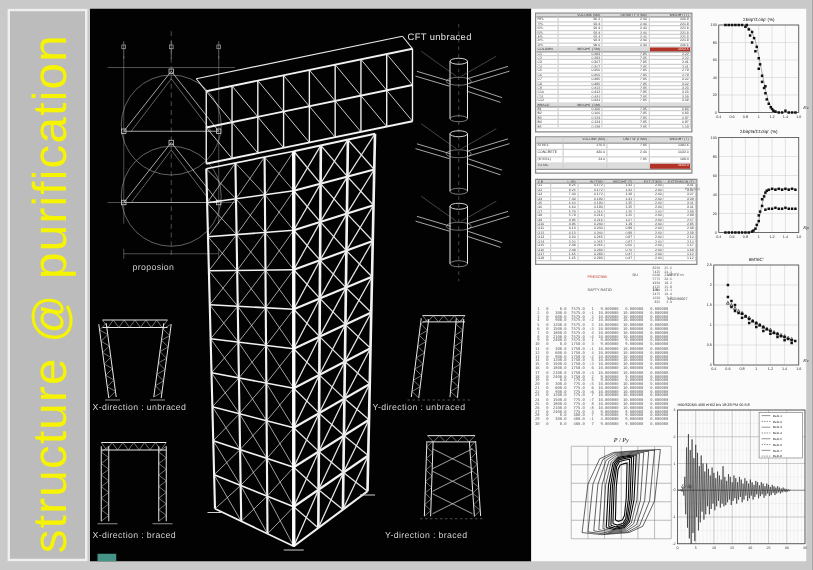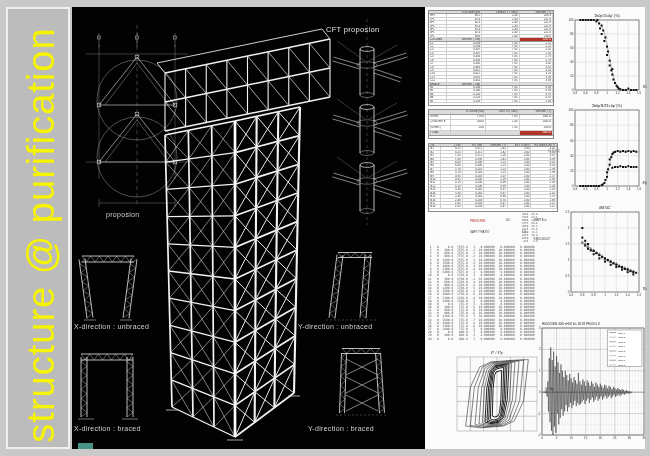--- a/index.html
+++ b/index.html
@@ -386,21 +386,21 @@
           <line x1="301.41998520943423" y1="172.08595119113306" x2="334.41998520943423" y2="162.08595119113306" stroke="#dcdcdc" stroke-width="0.6"></line>
           <line x1="301.3675444679663" y1="181.89736659610102" x2="328.3675444679663" y2="190.89736659610102" stroke="#dcdcdc" stroke-width="0.6"></line>
           <line x1="302.6324555320337" y1="178.10263340389898" x2="329.6324555320337" y2="187.10263340389898" stroke="#dcdcdc" stroke-width="0.6"></line>
           <line x1="288.56817665938274" y1="174.0824037745832" x2="261.56817665938274" y2="166.0824037745832" stroke="#dcdcdc" stroke-width="0.6"></line>
           <line x1="287.43182334061726" y1="177.9175962254168" x2="260.43182334061726" y2="169.9175962254168" stroke="#dcdcdc" stroke-width="0.6"></line>
           <line x1="293" y1="170" x2="265" y2="150" stroke="#9a9a9a" stroke-width="0.35"></line>
           <line x1="297" y1="170" x2="325" y2="154" stroke="#9a9a9a" stroke-width="0.35"></line>
         </g>
       </svg>
     <div class="blabel" style="left:34px; top:204px;">proposion</div>
-    <div class="blabel cftlabel" style="left:254px; top:18px;">CFT proposion</div>
+    <div class="blabel cftlabel" style="left:254px; top:18px;">CFT unbraced</div>
     <div class="blabel" style="left:2px; top:316px;">X-direction : unbraced</div>
     <div class="blabel" style="left:2px; top:418px;">X-direction : braced</div>
     <div class="blabel" style="left:226px; top:316px;">Y-direction : unbraced</div>
     <div class="blabel" style="left:236px; top:418px;">Y-direction : braced</div>
     <div class="marker"></div>
   </div>
 
   <div class="datapanel"></div>
 
   <div class="tbl" id="tbl-main" style="left:428px; top:10px; width:126px; height:96px;">

